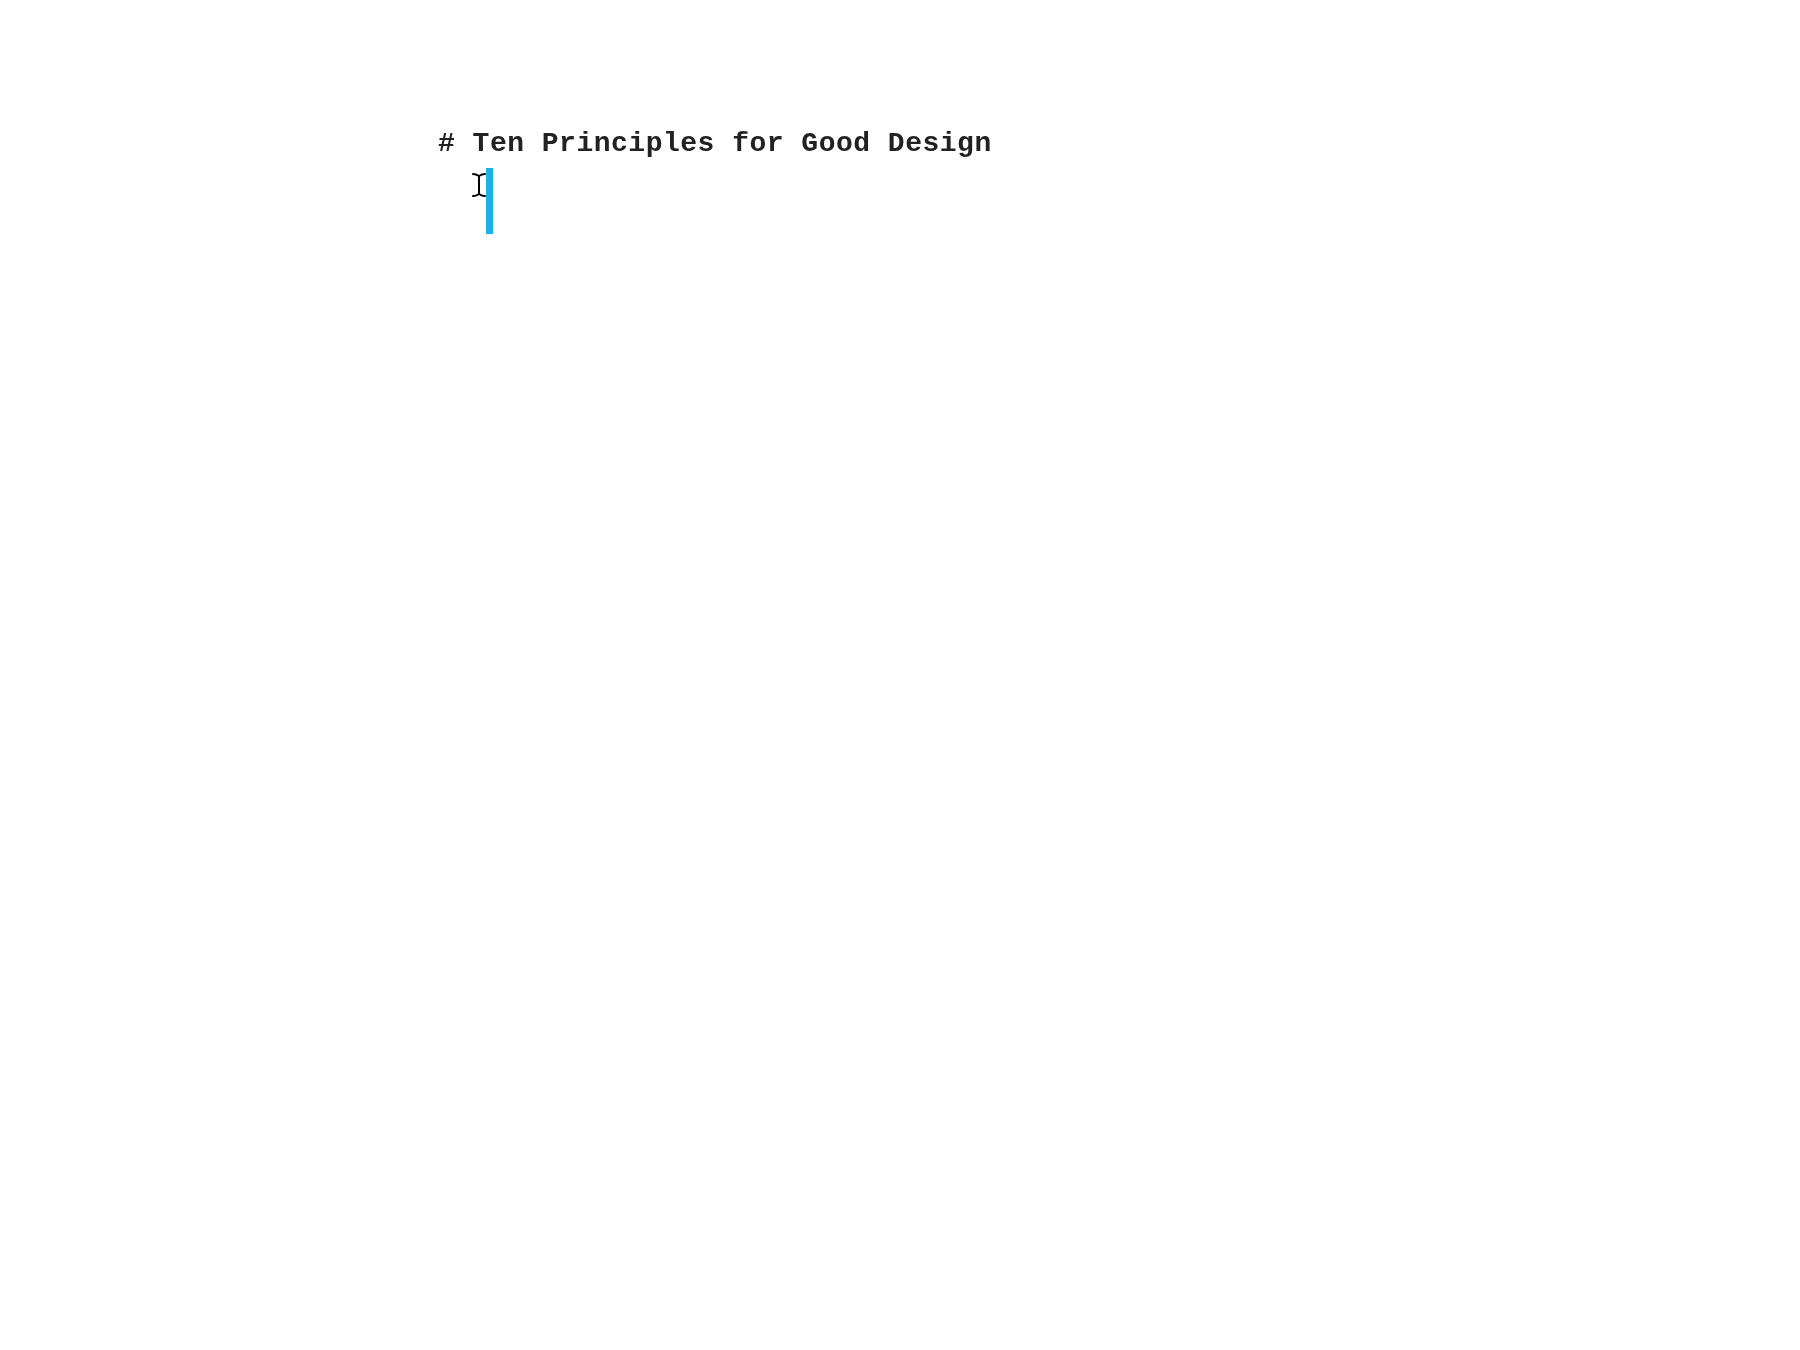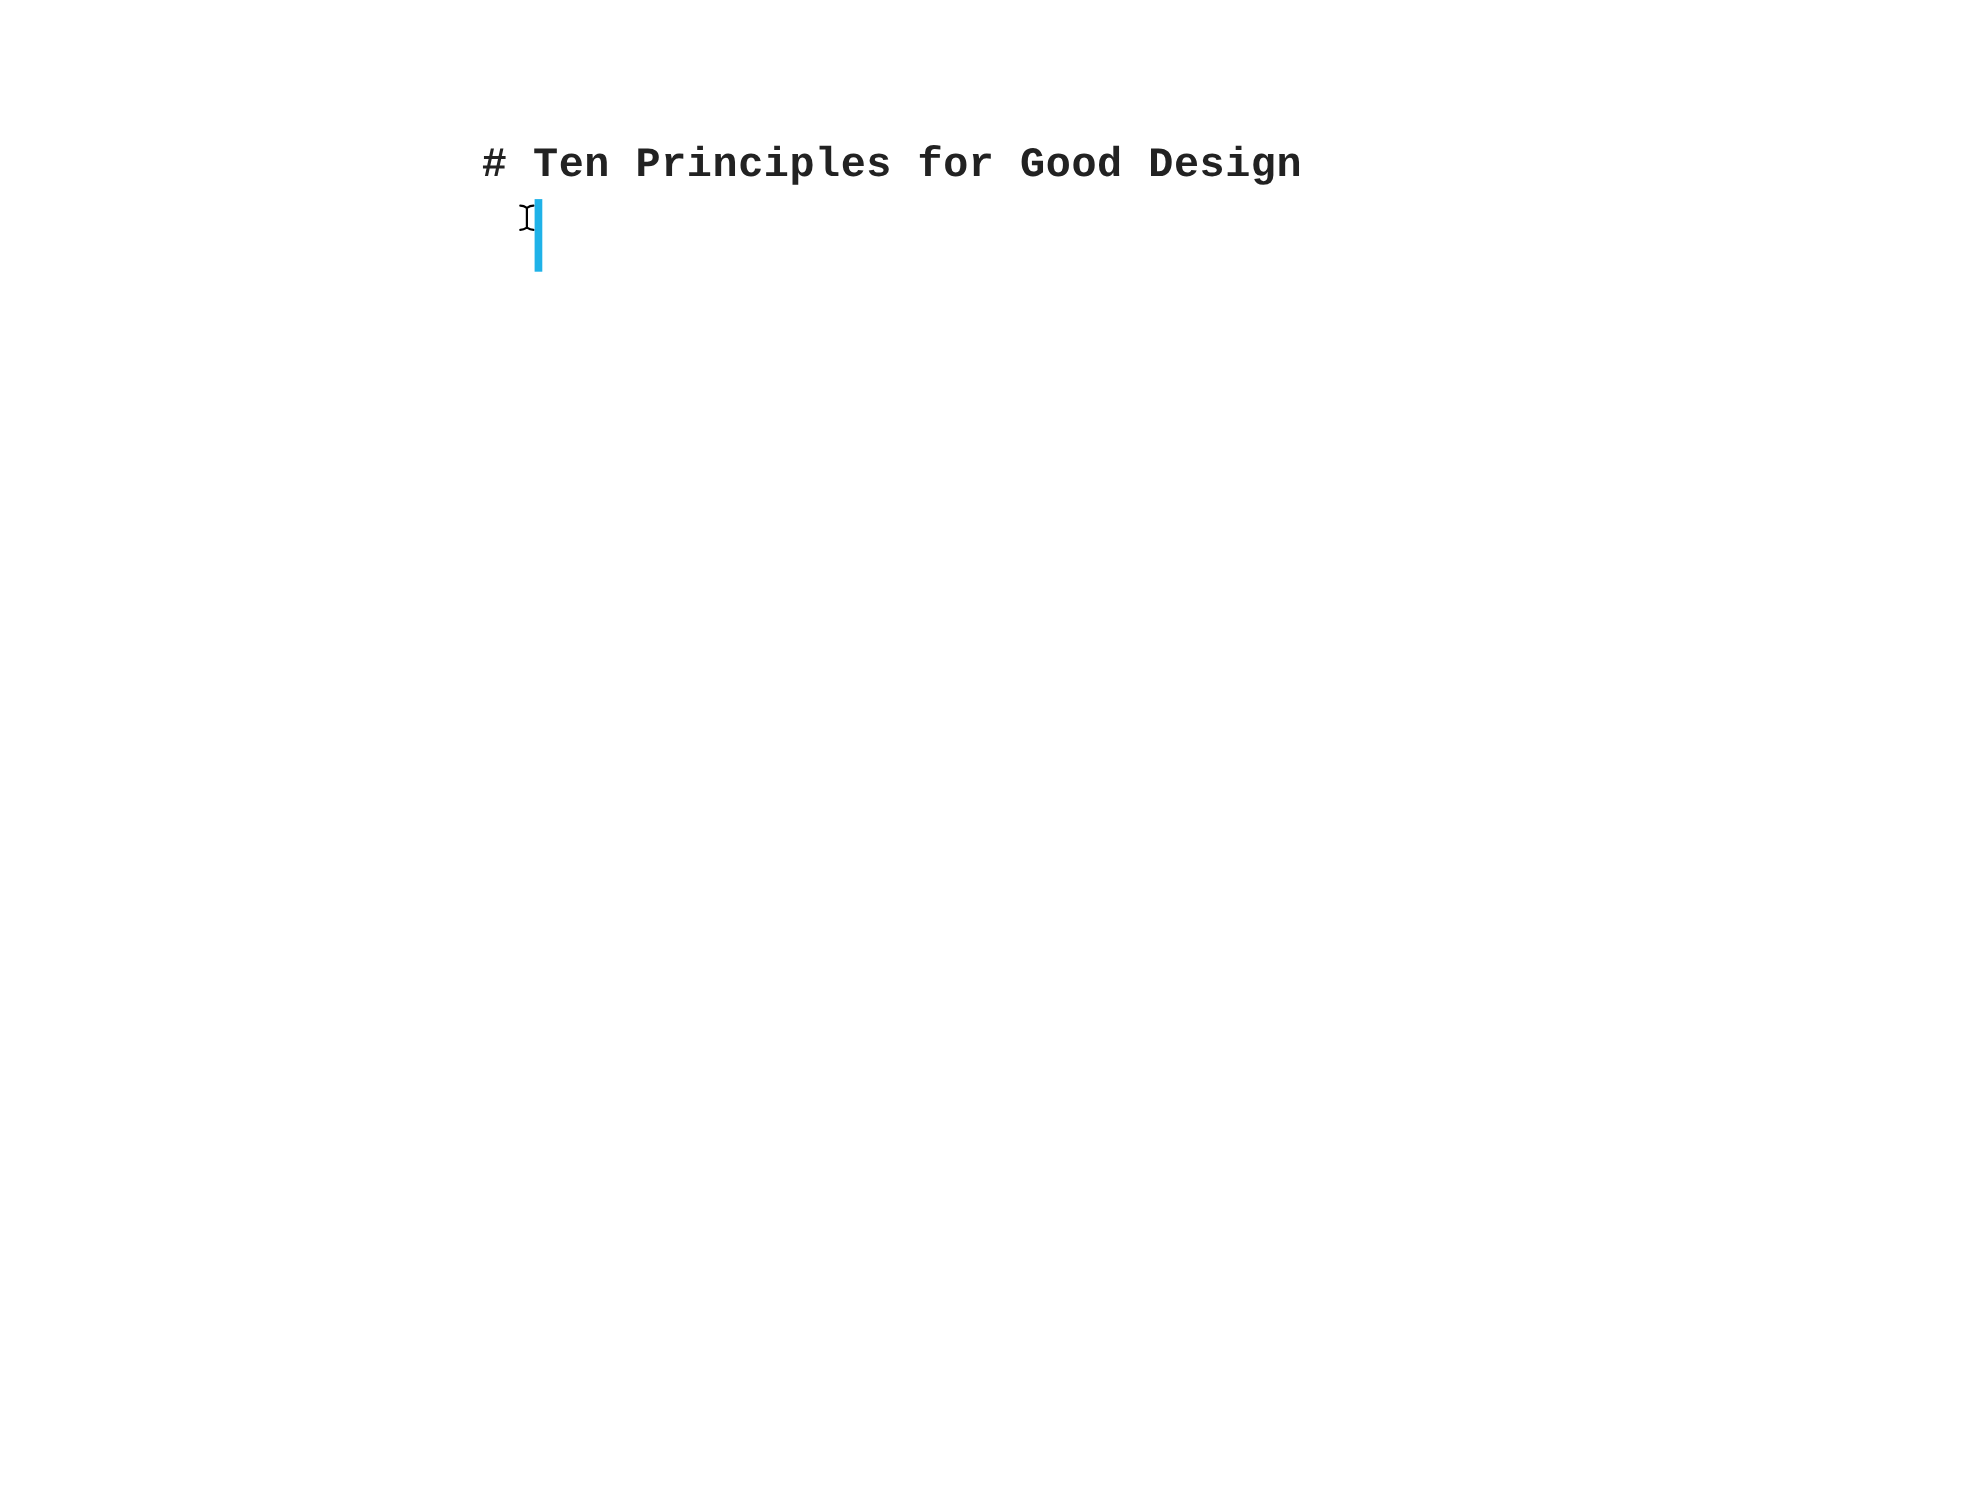--- a/index.html
+++ b/index.html
@@ -15,21 +15,21 @@
       position: relative;
       overflow: hidden;
     }
     .editor-area {
       position: absolute;
       left: 438px;
       top: 126px;
       width: 1200px;
     }
     .heading-line {
-      font-size: 38px;
+      font-size: 28px;
       font-weight: 700;
       color: #222222;
       letter-spacing: 0.5px;
       white-space: pre;
       line-height: 1.3;
     }
     .cursor-line {
       position: relative;
       height: 66px;
       margin-top: 6px;

